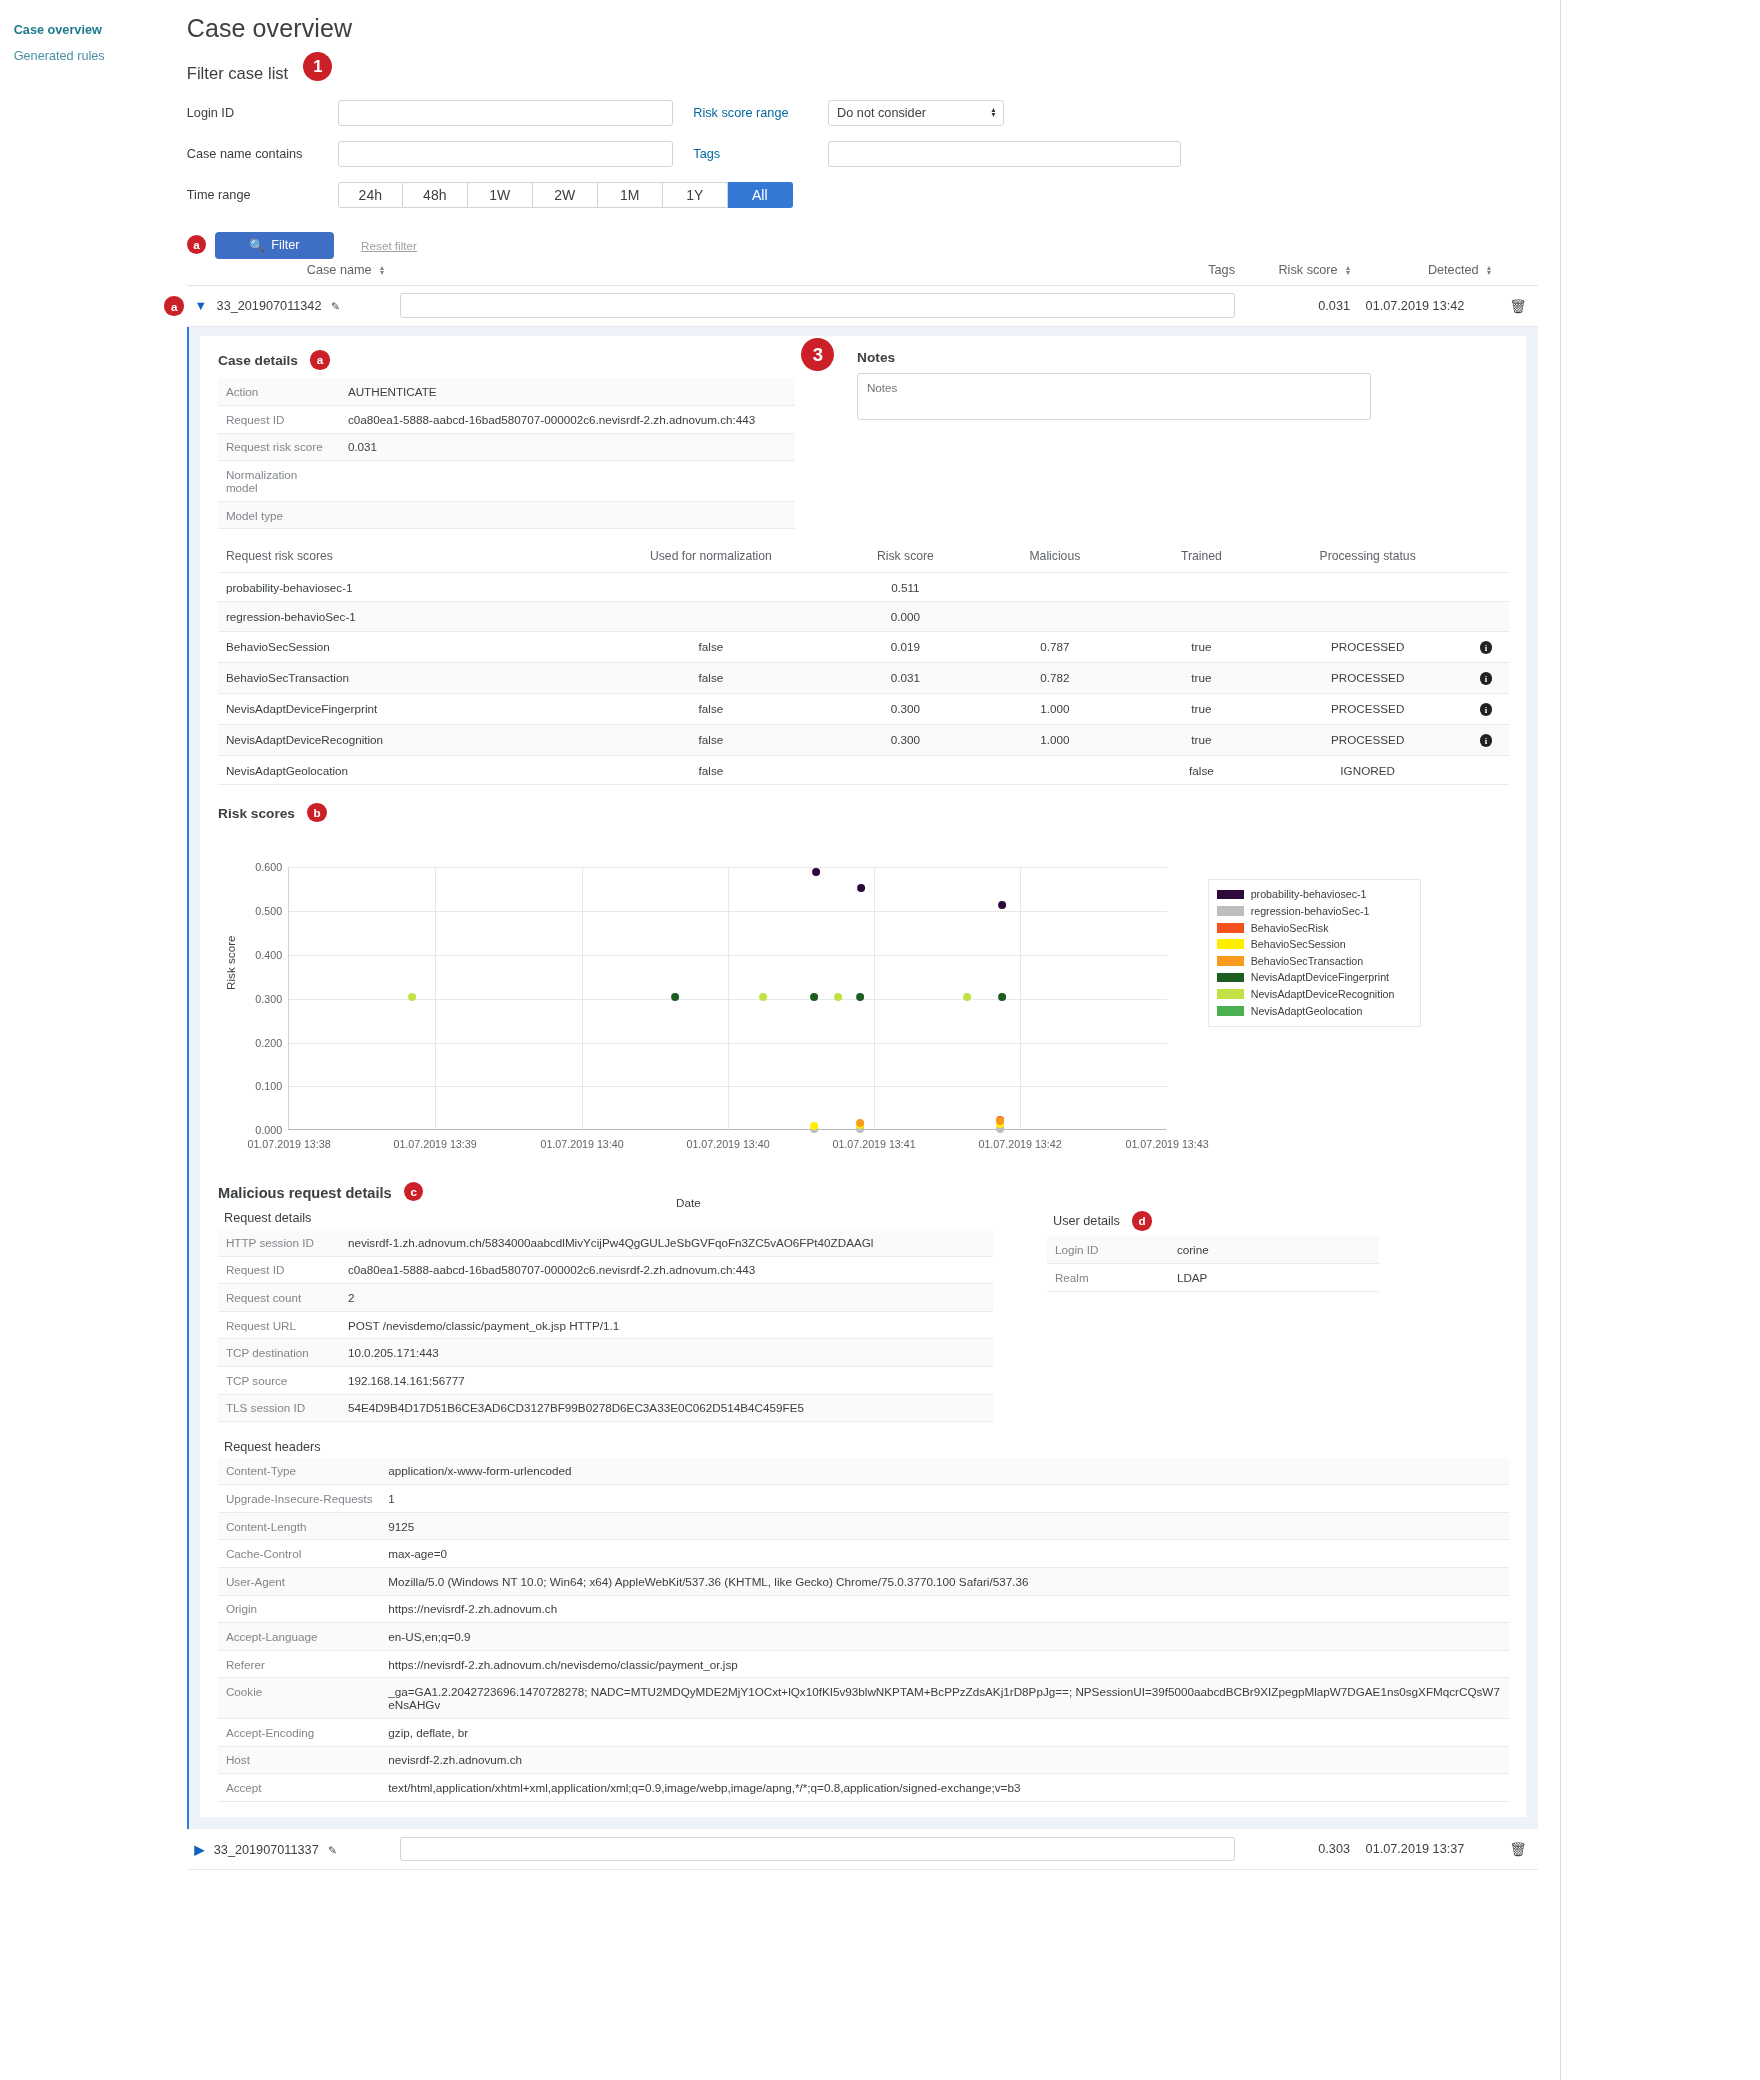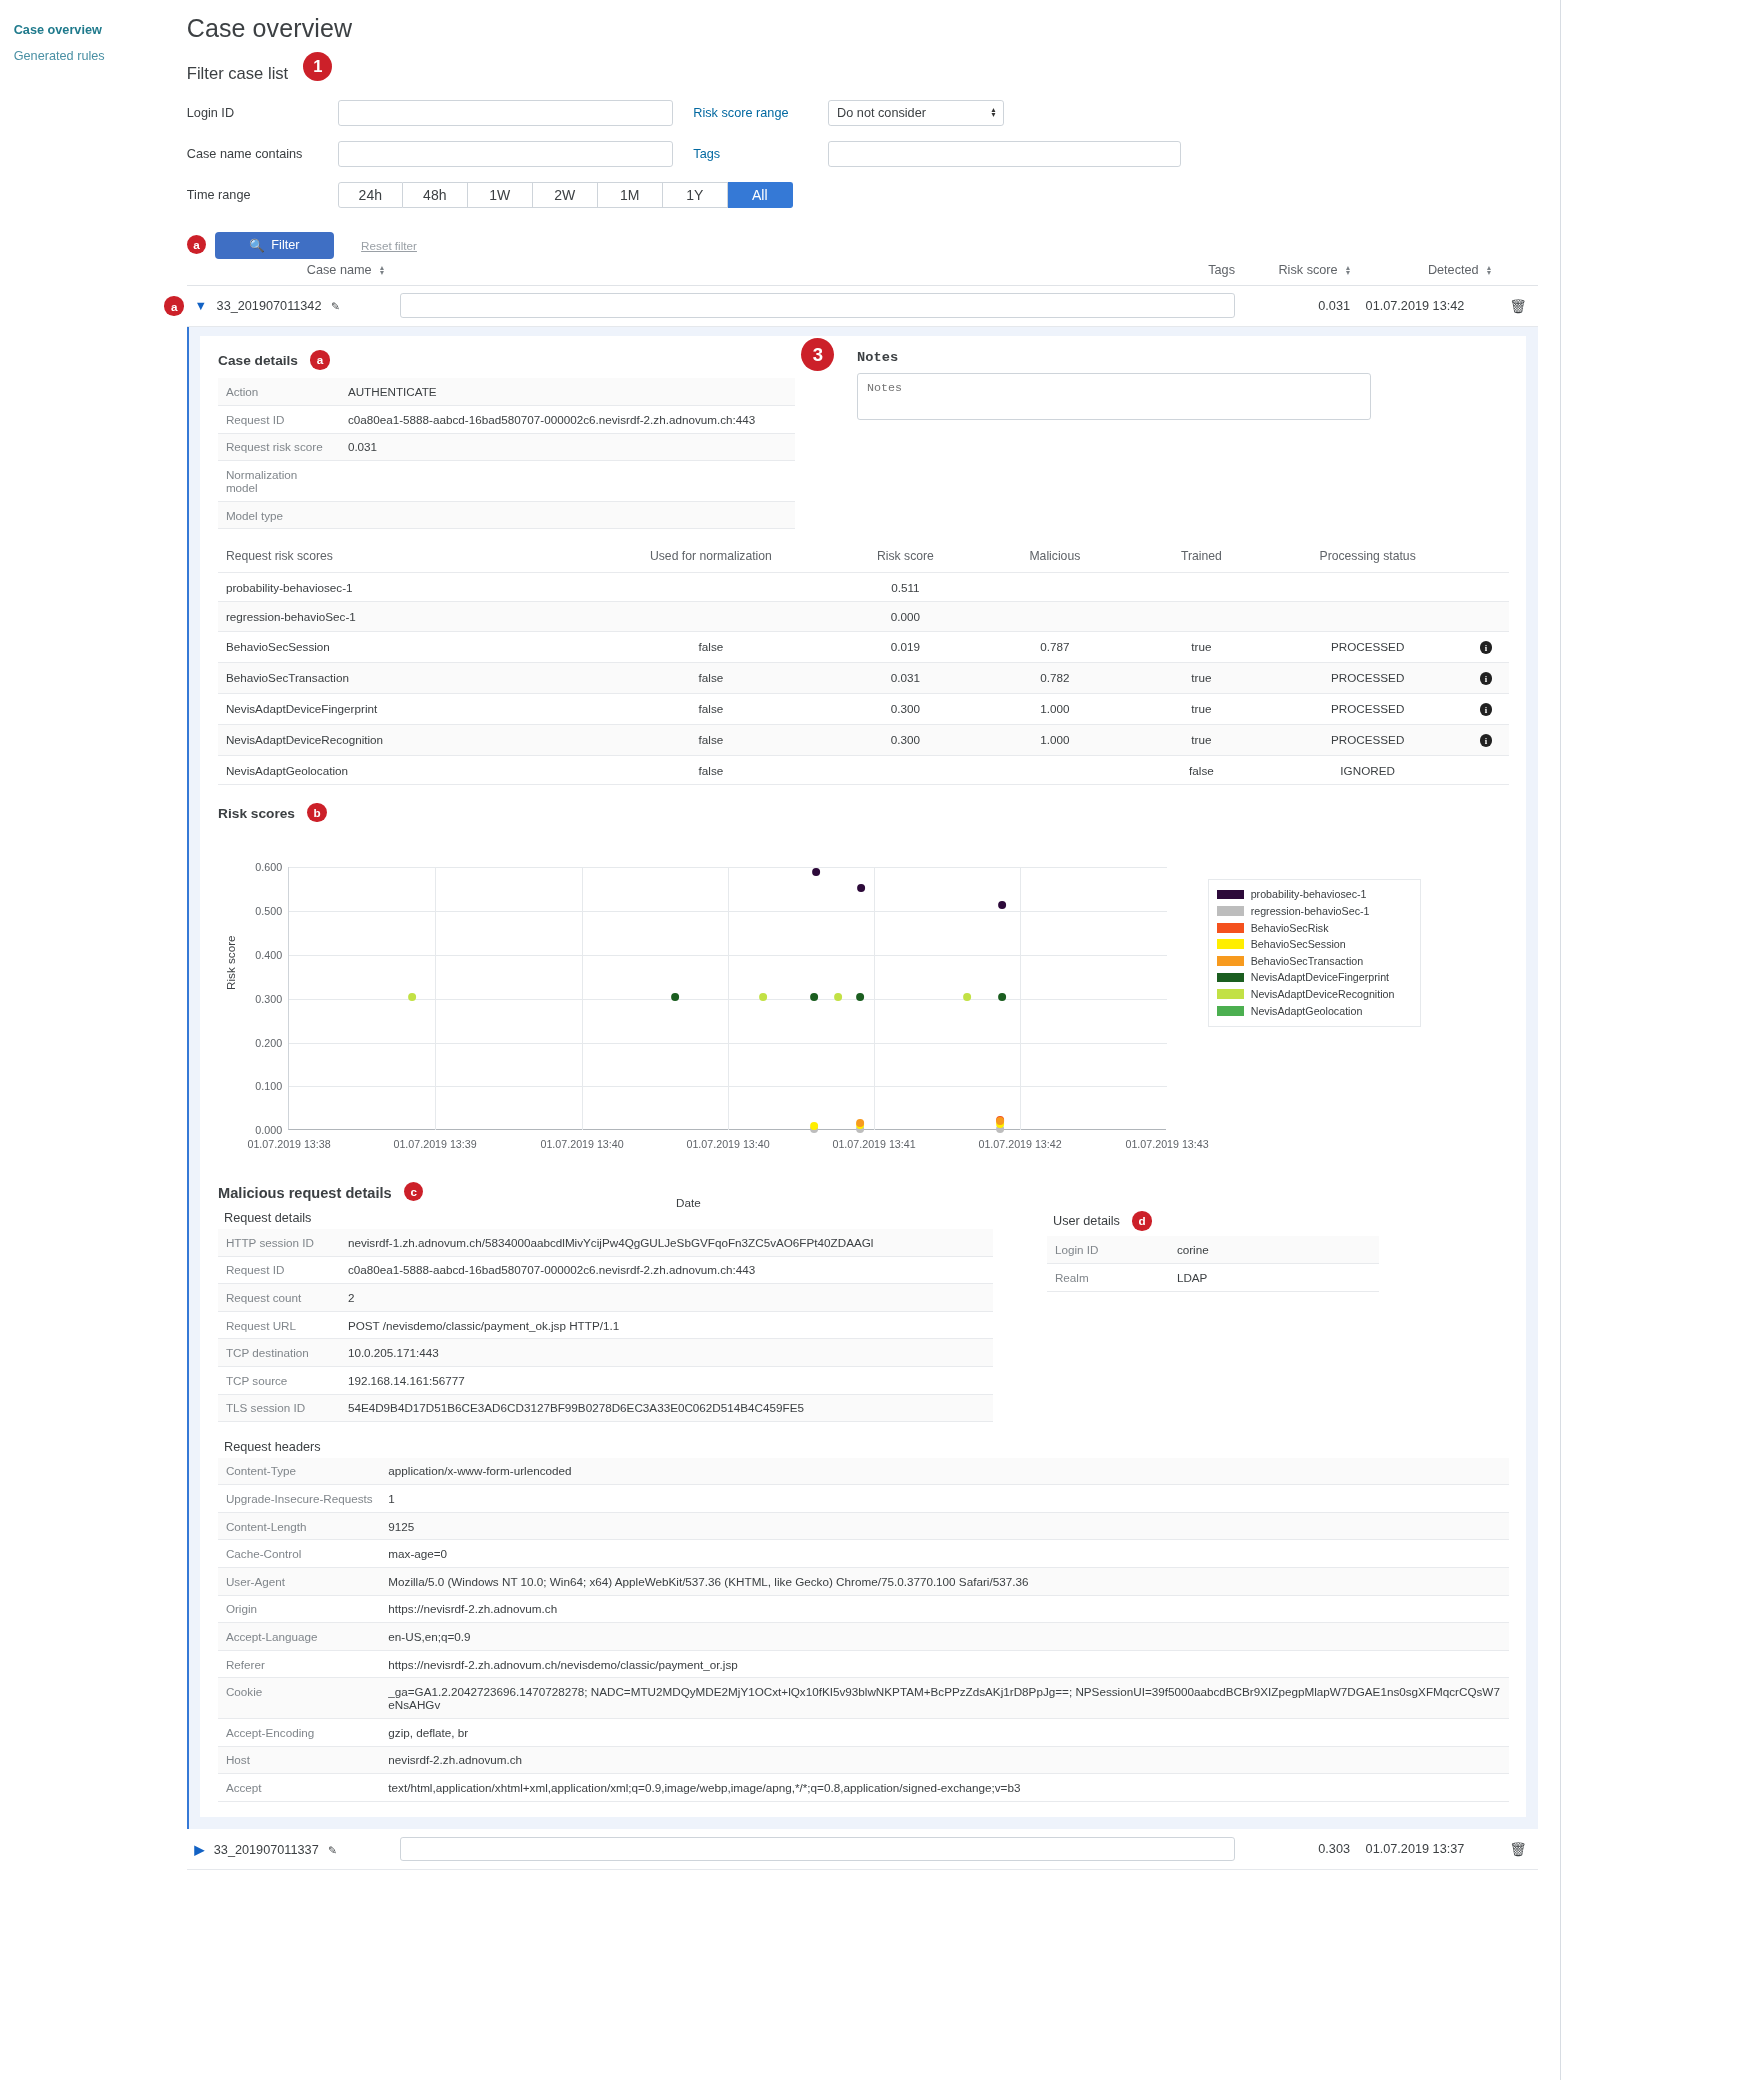--- a/index.html
+++ b/index.html
@@ -311,21 +311,21 @@
               <td class="k">Normalization model</td>
               <td class="v"></td>
             </tr>
             <tr>
               <td class="k">Model type</td>
               <td class="v"></td>
             </tr>
           </tbody>
             </table>
         </div>
-        <div style="margin-left:54px;font-family:Liberation Mono, monospace;">
+        <div style="margin-left:54px;">
           <h3 class="sub-h">Notes</h3>
           <div style="margin-top:7.8px;">
             <textarea class="notes-area" placeholder="Notes" style=""></textarea>
           </div>
         </div>
       </div>
 
       <table class="rtable">
         <colgroup>
             <col style="width:322px">

